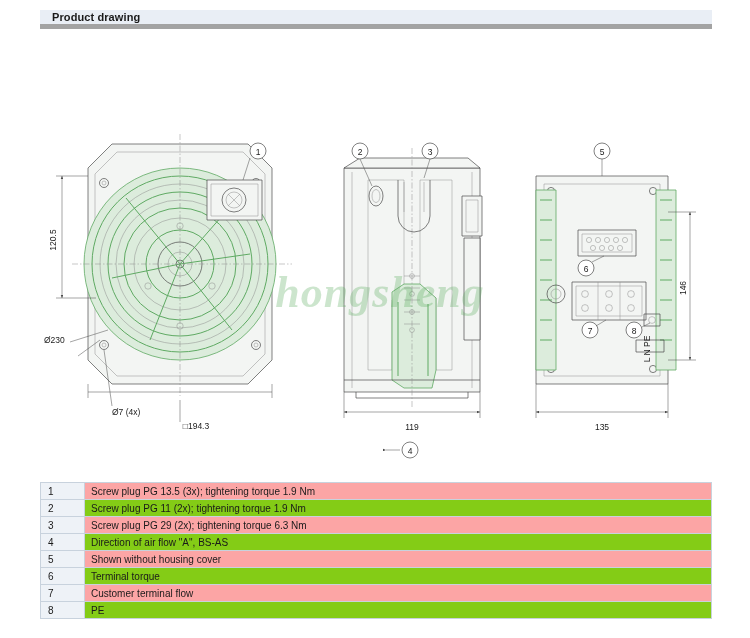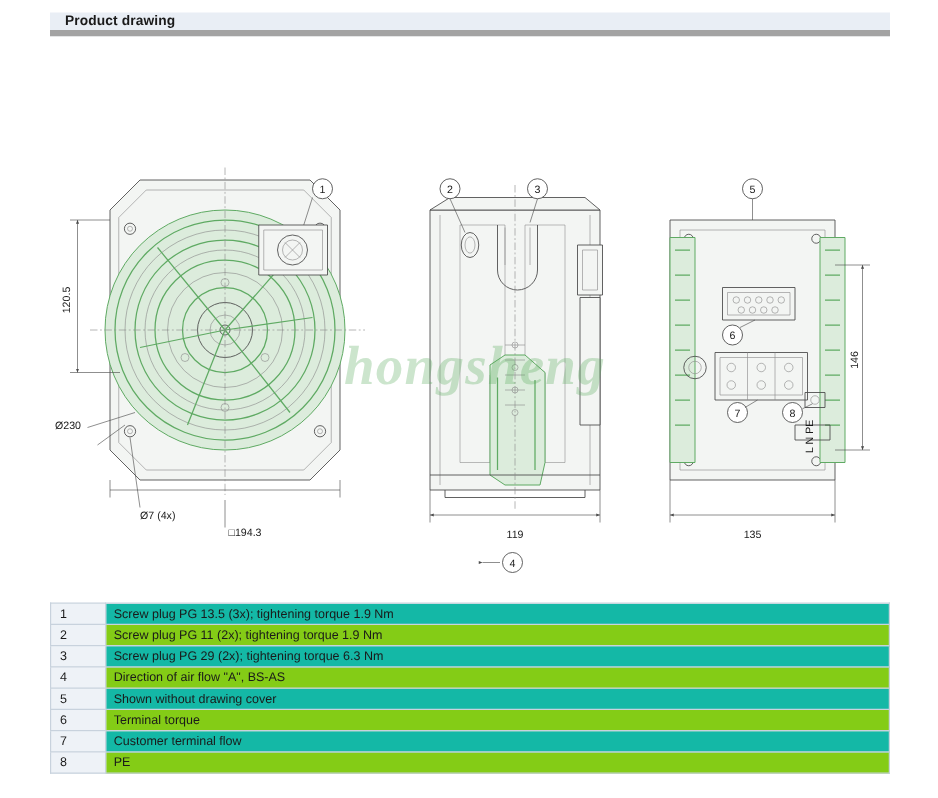--- a/index.html
+++ b/index.html
@@ -76,21 +76,21 @@
     vertical-align: middle;
     line-height: 15px;
   }
   .legend td.num {
     width: 44px;
     background: #eef2f7;
     text-align: left;
     padding-left: 7px;
   }
   .legend tr.alt td.desc { background: #84cc16; }
-  .legend td.desc { background: #14b8a6; }
+  .legend td.desc { background: #fca5a5; }
 </style>
 </head>
 <body>
 
 <div id="page">
 
   <div class="header">
     <span class="title">Product drawing</span>
   </div>
 
@@ -349,21 +349,21 @@
       <tr>
         <td class="num">3</td>
         <td class="desc">Screw plug PG 29 (2x); tightening torque 6.3 Nm</td>
       </tr>
       <tr class="alt">
         <td class="num">4</td>
         <td class="desc">Direction of air flow "A", BS-AS</td>
       </tr>
       <tr>
         <td class="num">5</td>
-        <td class="desc">Shown without drawing cover</td>
+        <td class="desc">Shown without housing cover</td>
       </tr>
       <tr class="alt">
         <td class="num">6</td>
         <td class="desc">Terminal torque</td>
       </tr>
       <tr>
         <td class="num">7</td>
         <td class="desc">Customer terminal flow</td>
       </tr>
       <tr class="alt">

